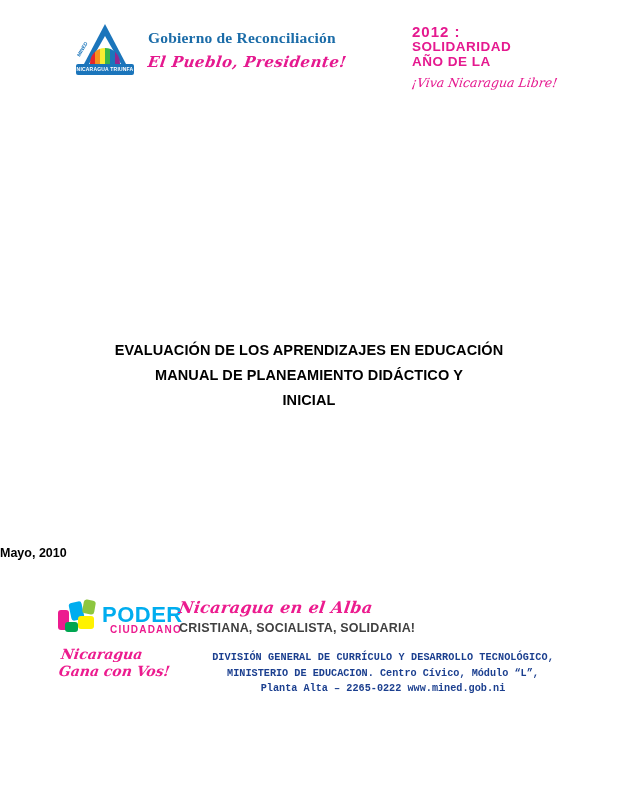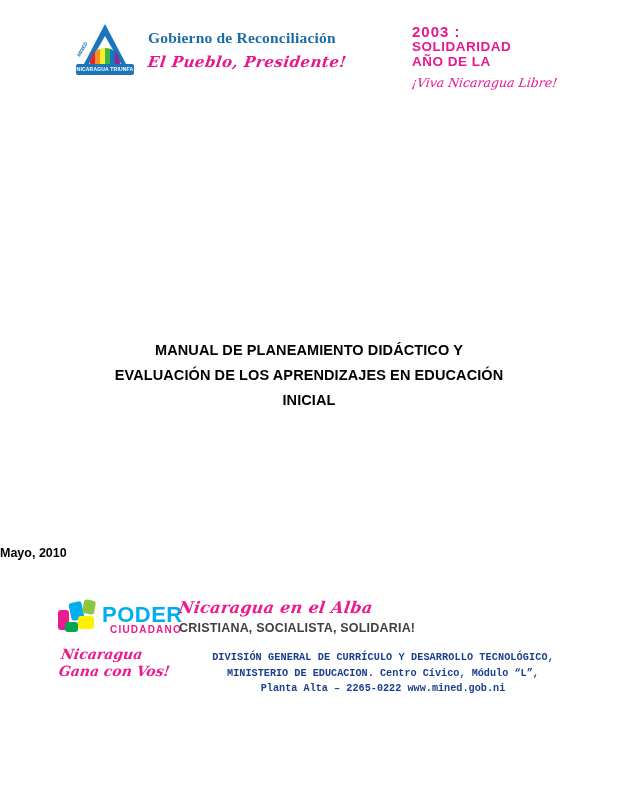--- a/index.html
+++ b/index.html
@@ -288,31 +288,31 @@
         <div class="base-text">NICARAGUA TRIUNFA</div>
       </div>
     </div>
     <div class="gov-text">
       <div class="gov-title-1">Gobierno de Reconciliación</div>
       <div class="gov-slogan">El Pueblo, Presidente!</div>
     </div>
   </div>
 
   <div class="year-block">
-    <div class="year-line year-big">2003 :</div>
+    <div class="year-line year-big">2012 :</div>
     <div class="year-line">SOLIDARIDAD</div>
     <div class="year-line">AÑO DE LA</div>
     <div class="year-slogan">¡Viva Nicaragua Libre!</div>
   </div>
 
 </div>
 
 <div class="doc-title">
+  <div>EVALUACIÓN DE LOS APRENDIZAJES EN EDUCACIÓN</div>
   <div>MANUAL DE PLANEAMIENTO DIDÁCTICO Y</div>
-  <div>EVALUACIÓN DE LOS APRENDIZAJES EN EDUCACIÓN</div>
   <div>INICIAL</div>
 </div>
 
 <div class="doc-date">Mayo, 2010</div>
 
 <div class="footer">
 
   <div class="poder-block">
     <div class="poder-shapes">
       <div class="sh sh1"></div>

